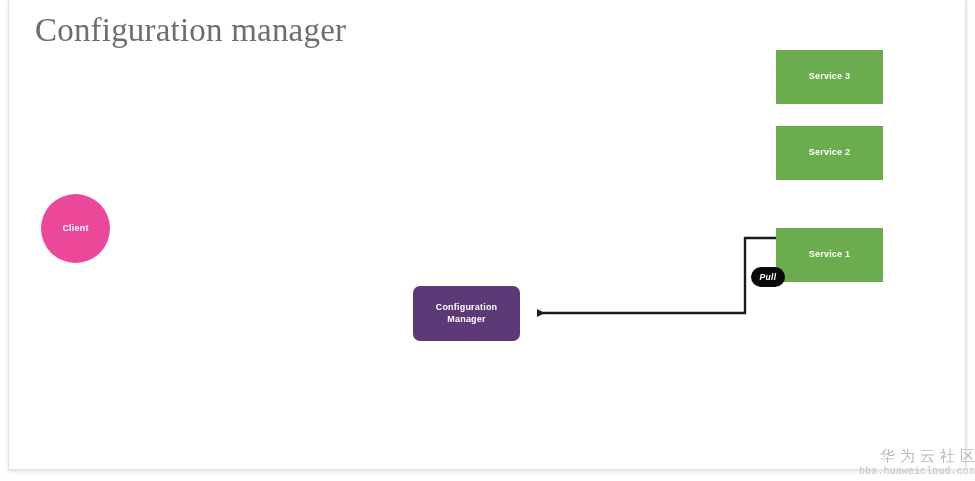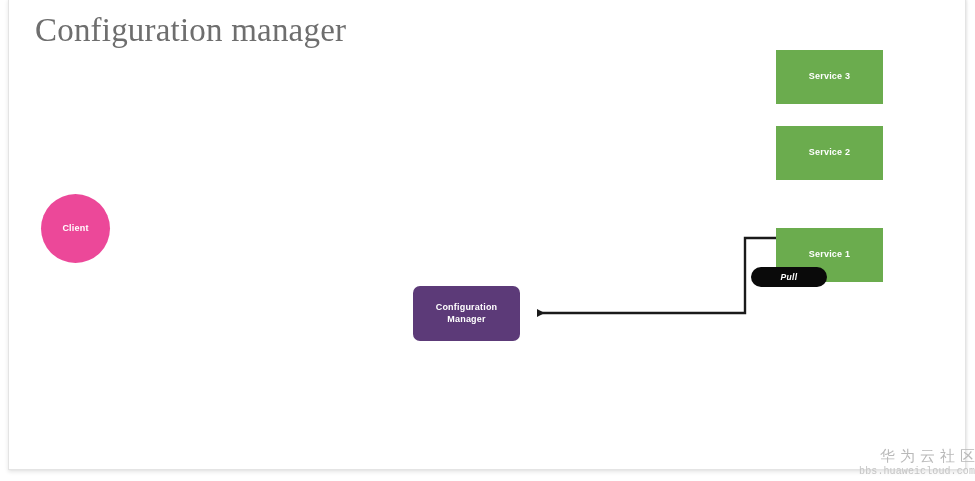--- a/index.html
+++ b/index.html
@@ -103,21 +103,21 @@
   }
   #node-configuration-manager .node-label {
     display: block;
   }
 
   
   #edge-label-pull {
     position: absolute;
     left: 751px;
     top: 267px;
-    width: 76px;
+    width: 34px;
     height: 20px;
     border-radius: 10px;
     background: #0a0a0a;
     color: #ffffff;
     font-size: 8.5px;
     font-weight: bold;
     font-style: italic;
     display: flex;
     align-items: center;
     justify-content: center;

